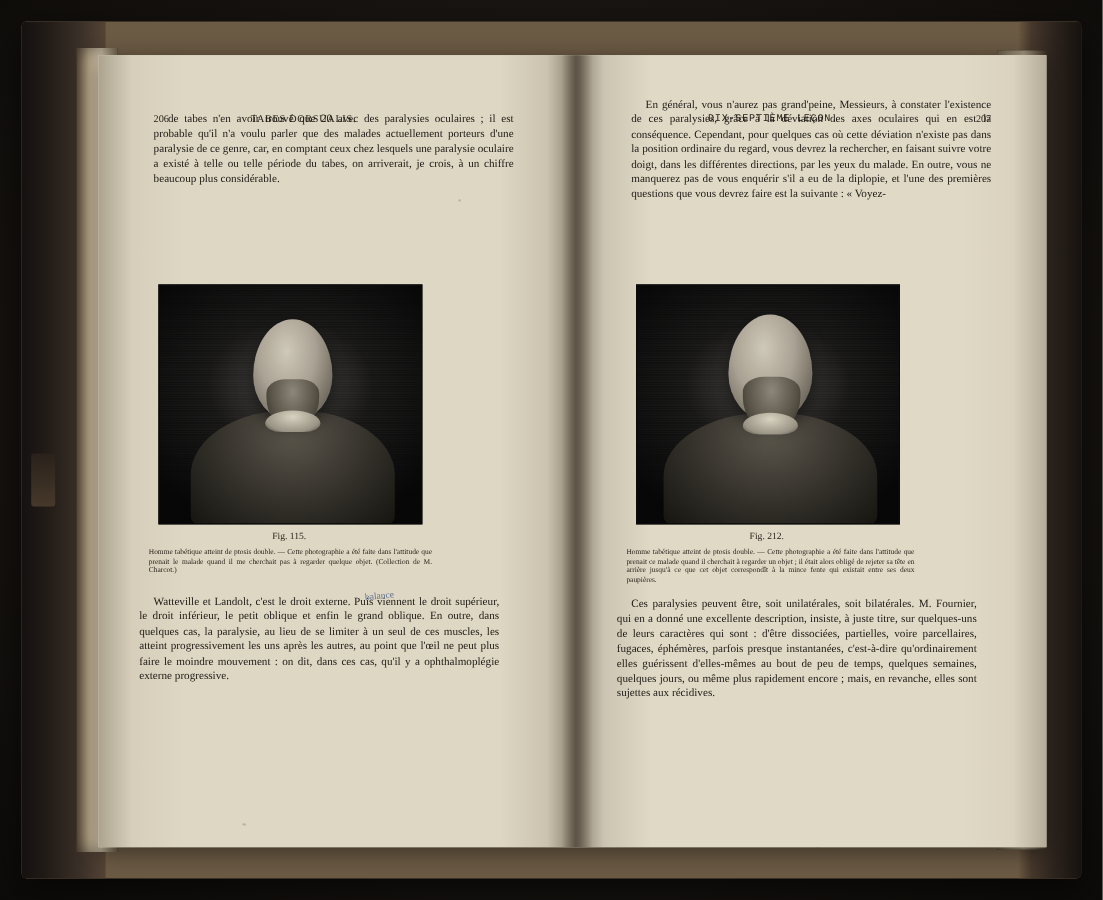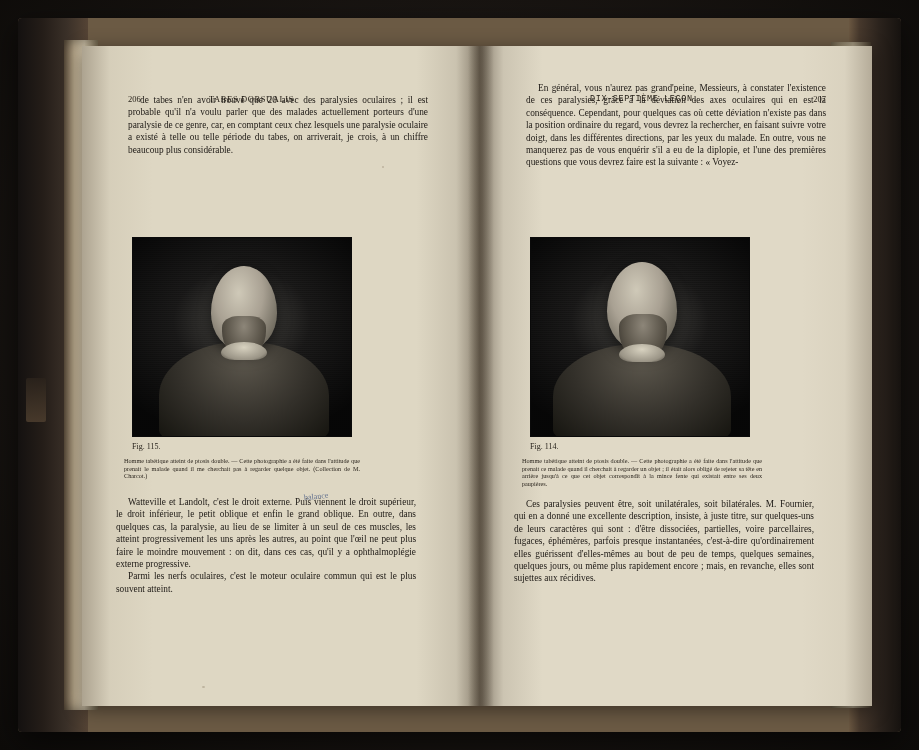--- a/index.html
+++ b/index.html
@@ -199,21 +199,21 @@
     border-radius: 50% 50% 30% 30% / 60% 60% 40% 40%;
   }
   .right .head { left: 76px; top: 24px; width: 70px; height: 88px; }
   .right .beard { left: 88px; top: 76px; width: 48px; height: 46px; }
   .right .body-shape { left: 22px; top: 106px; width: 178px; height: 94px; }
   .right .collar { left: 88px; top: 106px; }
 
   .figlabel {
     position: absolute;
     font-size: 8px;
-    text-align: left;
+    text-align: center;
     color: #221d17;
     width: 218px;
   }
   .left .figlabel { left: 50px; top: 396px; }
   .right .figlabel { left: 50px; top: 396px; }
 
   .caption {
     position: absolute;
     font-size: 6.2px;
     line-height: 7.6px;
@@ -289,21 +289,20 @@
             <div class="head"></div>
             <div class="beard"></div>
             <div class="collar"></div>
           </div>
         </div>
         <div class="figlabel">Fig. 115.</div>
         <div class="caption">Homme tabétique atteint de ptosis double. — Cette photographie a été faite dans l'attitude que prenait le malade quand il me cherchait pas à regarder quelque objet. (Collection de M. Charcot.)</div>
 
         <div class="lower">
           <p class="body">Watteville et Landolt, c'est le droit externe. Puis viennent le droit supérieur, le droit inférieur, le petit oblique et enfin le grand oblique. En outre, dans quelques cas, la paralysie, au lieu de se limiter à un seul de ces muscles, les atteint progressivement les uns après les autres, au point que l'œil ne peut plus faire le moindre mouvement : on dit, dans ces cas, qu'il y a ophthalmoplégie externe progressive.</p>
-          <p class="body">Parmi les nerfs oculaires, c'est le moteur oculaire commun qui est le plus souvent atteint.</p>
         </div>
 
         <div class="annotation">balance</div>
 
         <div class="speck" style="left:120px; top:640px; width:3px; height:2px;"></div>
         <div class="speck" style="left:300px; top:120px; width:2px; height:2px;"></div>
       </div>
 
       <div class="page right">
         <div class="runhead">DIX-SEPTIÈME LEÇON.</div>
@@ -315,21 +314,21 @@
 
         <div class="plate">
           <div class="vignette"></div>
           <div class="portrait">
             <div class="body-shape"></div>
             <div class="head"></div>
             <div class="beard"></div>
             <div class="collar"></div>
           </div>
         </div>
-        <div class="figlabel">Fig. 114.</div>
+        <div class="figlabel">Fig. 212.</div>
         <div class="caption">Homme tabétique atteint de ptosis double. — Cette photographie a été faite dans l'attitude que prenait ce malade quand il cherchait à regarder un objet ; il était alors obligé de rejeter sa tête en arrière jusqu'à ce que cet objet correspondît à la mince fente qui existait entre ses deux paupières.</div>
 
         <div class="lower">
           <p class="body">Ces paralysies peuvent être, soit unilatérales, soit bilatérales. M. Fournier, qui en a donné une excellente description, insiste, à juste titre, sur quelques-uns de leurs caractères qui sont : d'être dissociées, partielles, voire parcellaires, fugaces, éphémères, parfois presque instantanées, c'est-à-dire qu'ordinairement elles guérissent d'elles-mêmes au bout de peu de temps, quelques semaines, quelques jours, ou même plus rapidement encore ; mais, en revanche, elles sont sujettes aux récidives.</p>
         </div>
 
         <div class="speck" style="left:200px; top:660px; width:2px; height:2px;"></div>
       </div>
 
       <div class="gutter"></div>

